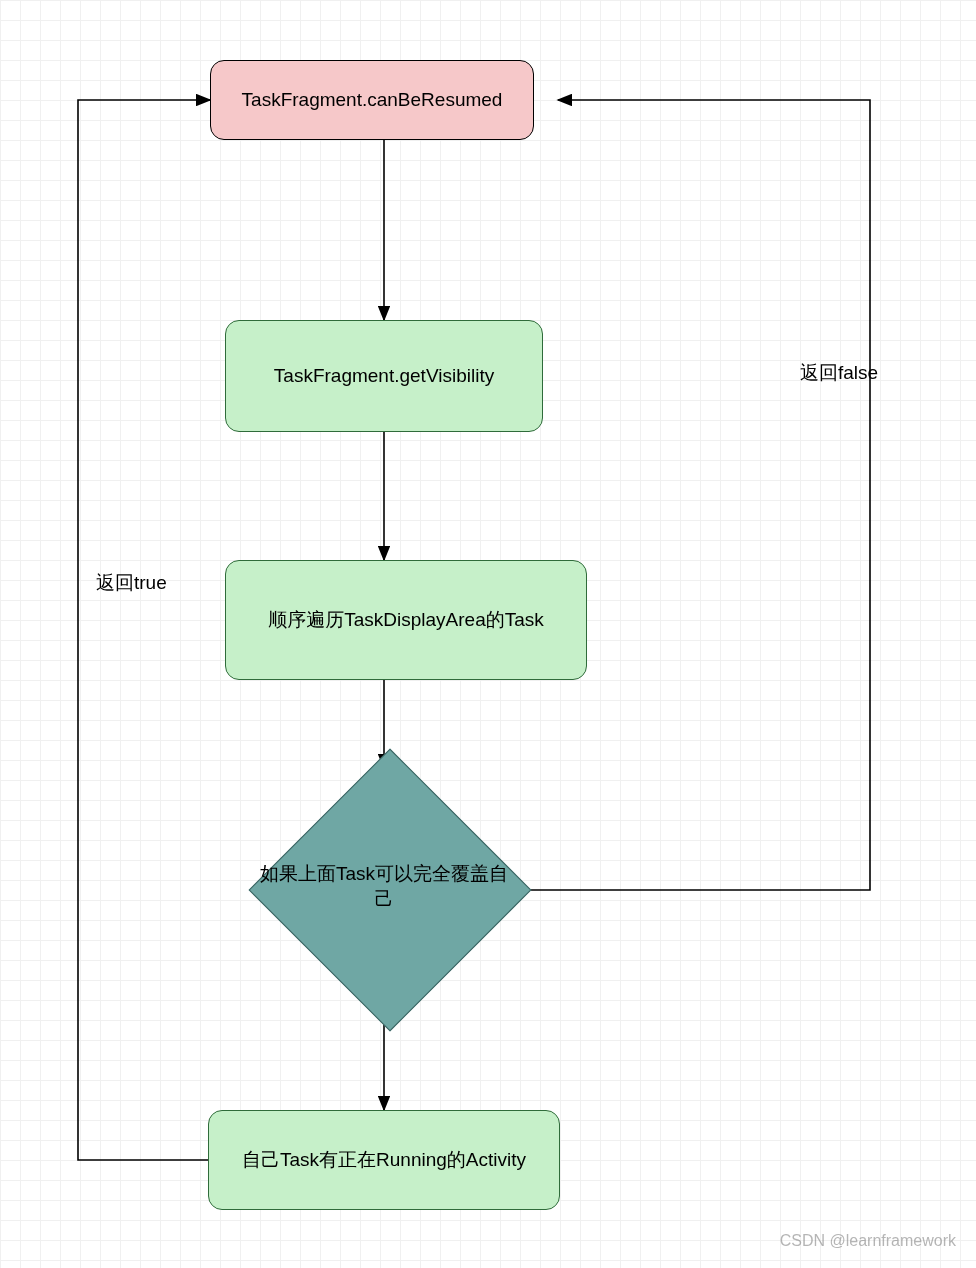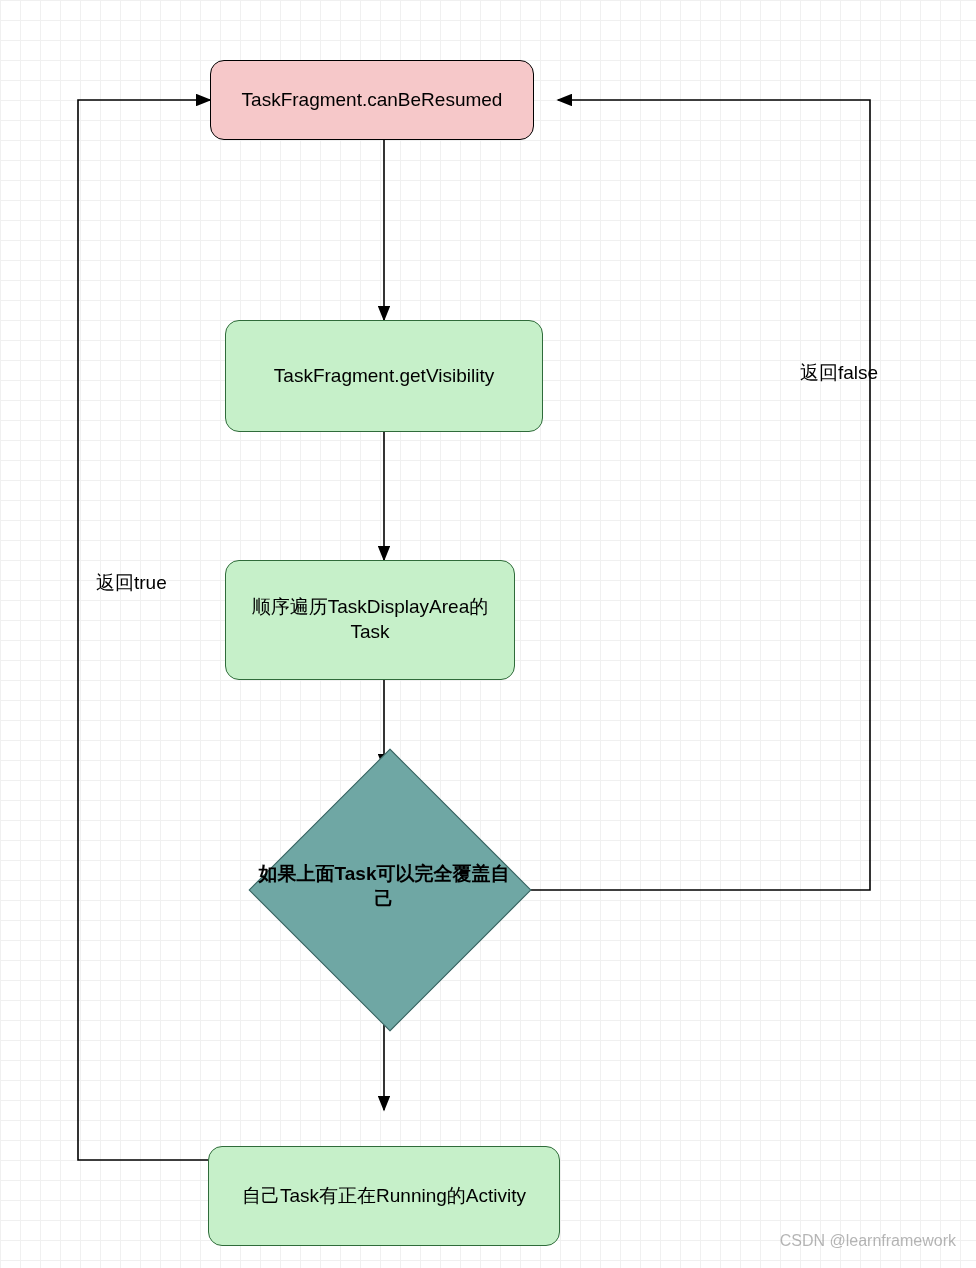--- a/index.html
+++ b/index.html
@@ -62,21 +62,20 @@
     display: block;
     z-index: 8;
   }
   .diamond-text {
     position: absolute;
     z-index: 11;
     text-align: center;
     font-size: 19px;
     line-height: 1.3;
     width: 260px;
-    font-weight: bold;
   }
   .edge-label {
     position: absolute;
     font-size: 19px;
     z-index: 12;
     background: transparent;
   }
   .watermark {
     position: absolute;
     right: 20px;
@@ -113,30 +112,30 @@
 </svg>
 
 <div class="node pink-node" style="left:210px; top:60px; width:324px; height:80px;">
   <span>TaskFragment.canBeResumed</span>
 </div>
 
 <div class="node green-node" style="left:225px; top:320px; width:318px; height:112px;">
   <span>TaskFragment.getVisibility</span>
 </div>
 
-<div class="node green-node" style="left:225px; top:560px; width:290px; height:120px;">
+<div class="node green-node" style="left:225px; top:560px; width:362px; height:120px;">
   <span>顺序遍历TaskDisplayArea的Task</span>
 </div>
 
 <div class="teal-diamond" style="position:absolute; left:290px; top:790px;"></div>
 <div class="diamond-text" style="left:254px; top:862px;">
   <span>如果上面Task可以完全覆盖自己</span>
 </div>
 
-<div class="node green-node" style="left:208px; top:1146px; width:352px; height:100px;">
+<div class="node green-node" style="left:208px; top:1110px; width:352px; height:100px;">
   <span>自己Task有正在Running的Activity</span>
 </div>
 
 <div class="edge-label" style="left:96px; top:570px;">返回true</div>
 
 <div class="edge-label" style="left:800px; top:360px;">返回false</div>
 
 <div class="watermark">CSDN @learnframework</div>
 
 </body></html>

